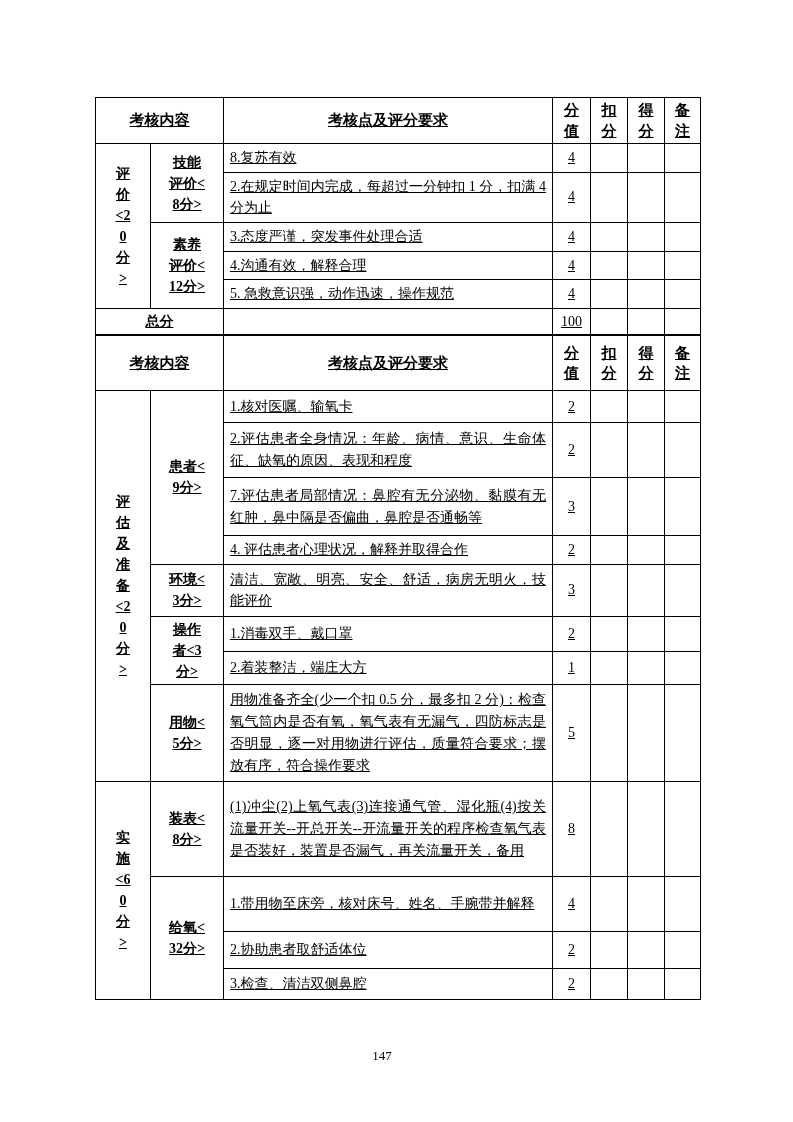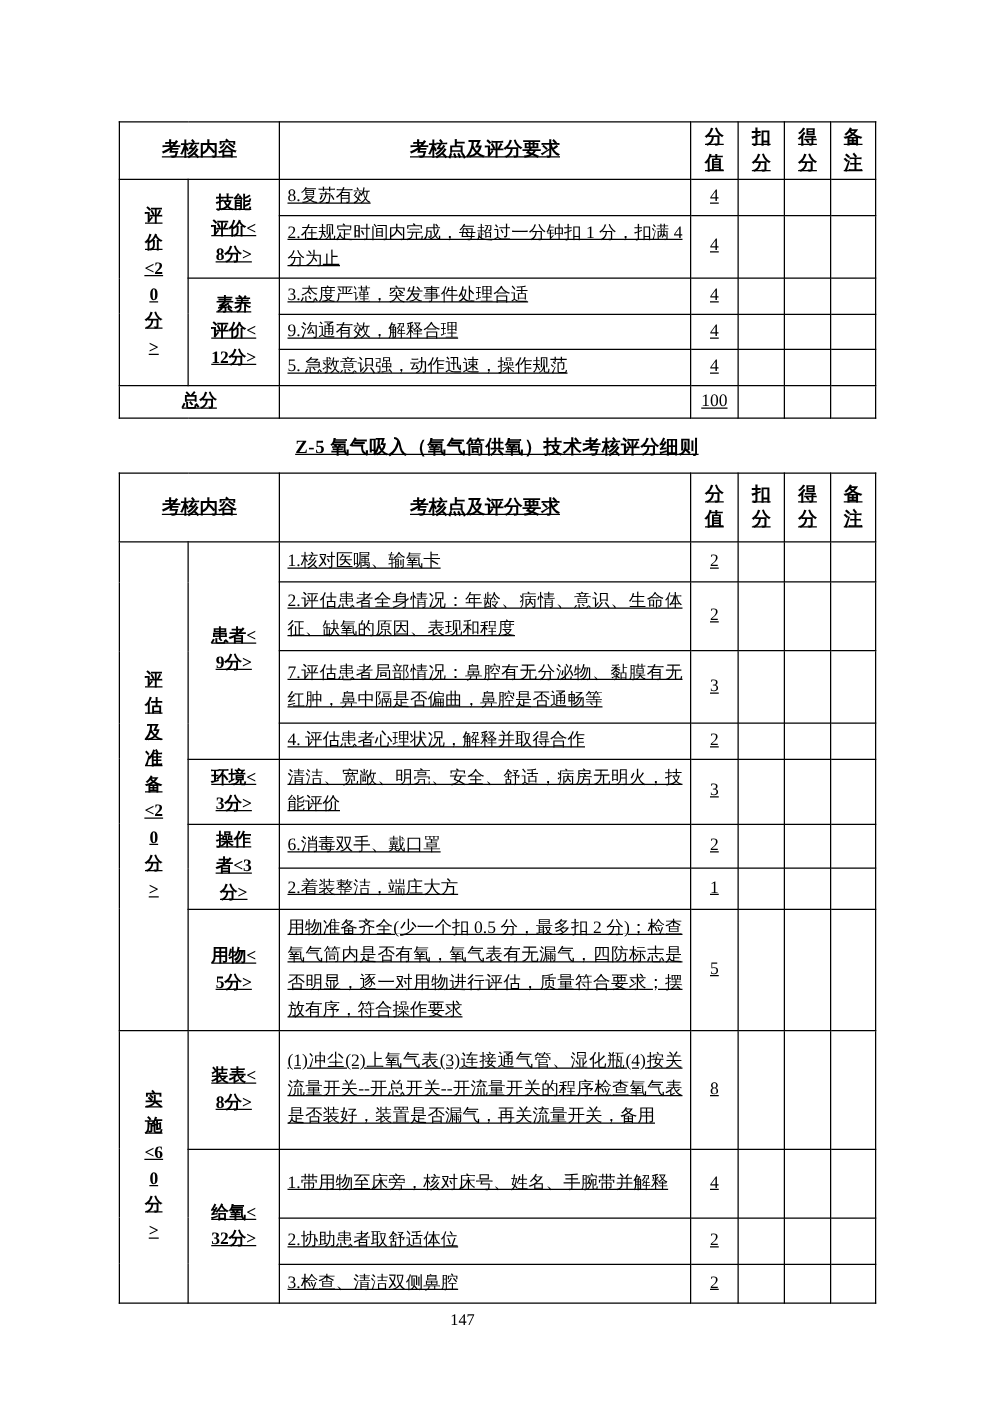--- a/index.html
+++ b/index.html
@@ -19,21 +19,21 @@
     word-break:break-all; padding:2px 17px; line-height:1.5;
   }
   .points { font-size:14px; text-align:justify; padding:3px 6px; line-height:1.55; }
   .score { font-size:14px; text-align:center; }
   .blank { }
   .section-title {
     width:605px; text-align:center; font-size:15px; font-weight:bold;
     margin:13px 0 11px 0; letter-spacing:0.5px;
   }
   .footer-page-number {
-    position:absolute; bottom:58px; left:4px; width:732px;
+    position:absolute; bottom:58px; left:16px; width:732px;
     text-align:center; font-size:13px;
   }
 </style>
 </head>
 <body>
 
 <div class="content">
 
   <table>
     <colgroup>
@@ -72,21 +72,21 @@
       </tr>
       <tr style="height:25px">
         <td rowspan="3" class="group">素养评价&lt;12分&gt;</td>
         <td class="points">3.态度严谨，突发事件处理合适</td>
         <td class="score">4</td>
         <td class="blank"></td>
         <td class="blank"></td>
         <td class="blank"></td>
       </tr>
       <tr style="height:24px">
-        <td class="points">9.沟通有效，解释合理</td>
+        <td class="points">4.沟通有效，解释合理</td>
         <td class="score">4</td>
         <td class="blank"></td>
         <td class="blank"></td>
         <td class="blank"></td>
       </tr>
       <tr style="height:24px">
         <td class="points">5. 急救意识强，动作迅速，操作规范</td>
         <td class="score">4</td>
         <td class="blank"></td>
         <td class="blank"></td>
@@ -96,21 +96,20 @@
         <td colspan="2" class="group">总分</td>
         <td class="points blank"></td>
         <td class="score">100</td>
         <td class="blank"></td>
         <td class="blank"></td>
         <td class="blank"></td>
       </tr>
     </tbody>
   </table>
 
-  <div class="section-title">Z-5 氧气吸入（氧气筒供氧）技术考核评分细则</div>
 
   <table>
     <colgroup>
       <col style="width:55px">
         <col style="width:73px">
         <col style="width:329px">
       <col style="width:38px">
         <col style="width:37px">
         <col style="width:37px">
         <col style="width:36px">
@@ -157,21 +156,21 @@
       <tr style="height:52px">
         <td class="group">环境&lt;3分&gt;</td>
         <td class="points">清洁、宽敞、明亮、安全、舒适，病房无明火，技能评价</td>
         <td class="score">3</td>
         <td class="blank"></td>
         <td class="blank"></td>
         <td class="blank"></td>
       </tr>
       <tr style="height:33px">
         <td rowspan="2" class="group">操作者&lt;3分&gt;</td>
-        <td class="points">6.消毒双手、戴口罩</td>
+        <td class="points">1.消毒双手、戴口罩</td>
         <td class="score">2</td>
         <td class="blank"></td>
         <td class="blank"></td>
         <td class="blank"></td>
       </tr>
       <tr style="height:30px">
         <td class="points">2.着装整洁，端庄大方</td>
         <td class="score">1</td>
         <td class="blank"></td>
         <td class="blank"></td>

